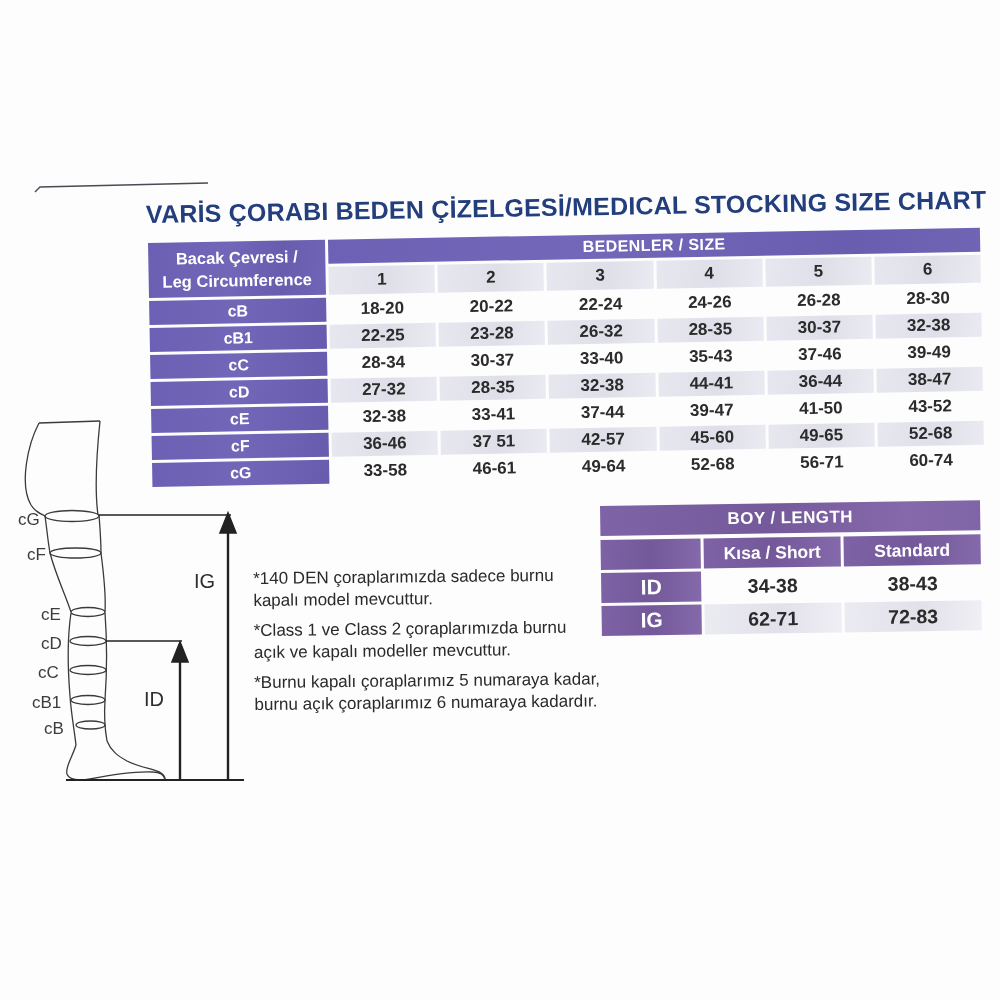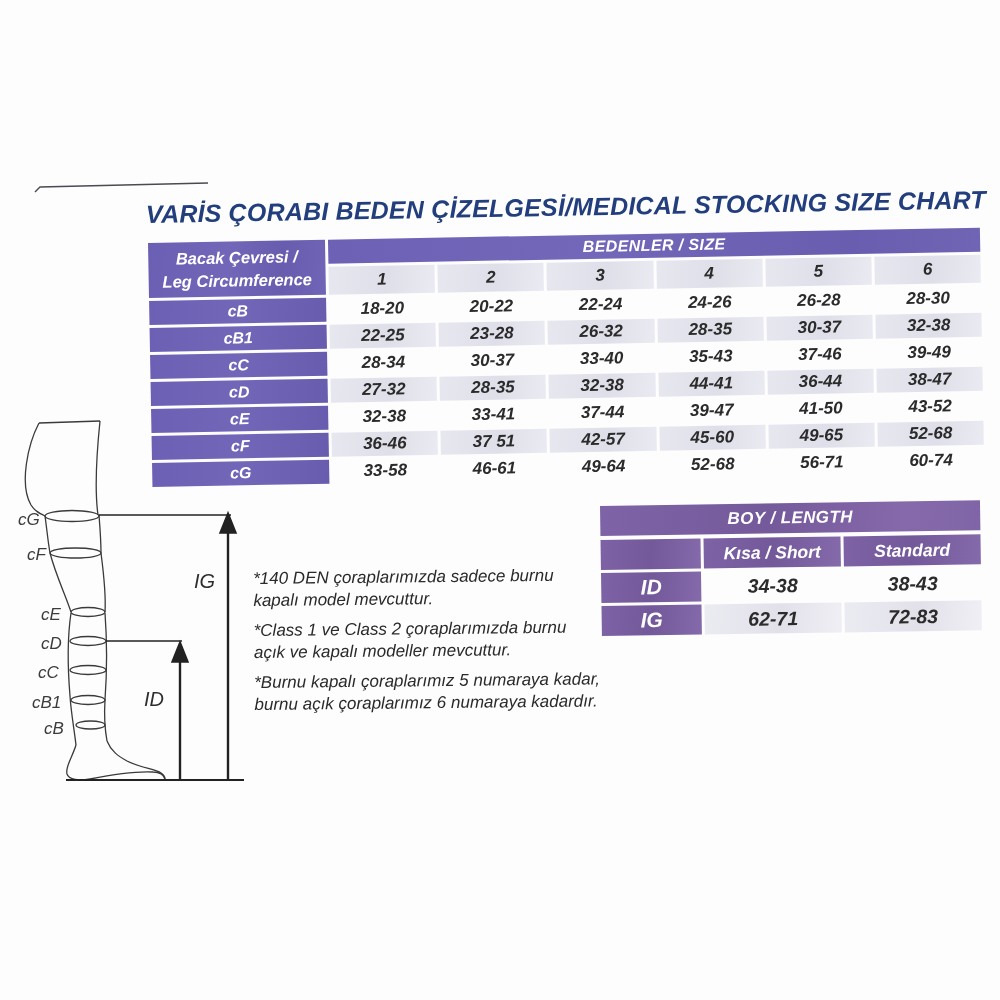--- a/index.html
+++ b/index.html
@@ -1,21 +1,21 @@
 <!DOCTYPE html>
 <html><head>
 <meta charset="utf-8">
 <style>
   html,body{margin:0;padding:0;}
   body{
     width:1000px;height:1000px;position:relative;overflow:hidden;
     background:#fdfdfd;
     font-family:"Liberation Sans", sans-serif;
   }
-  .page{position:absolute;inset:0;font-style:italic;}
+  .page{position:absolute;inset:0;}
 
   
   .title{
     position:absolute;left:146px;top:200px;width:846px;height:32px;
     transform:rotate(-1deg);transform-origin:0 50%;
     font-size:25px;font-weight:700;letter-spacing:.2px;
     color:#223e7c;white-space:nowrap;
   }
 
   

